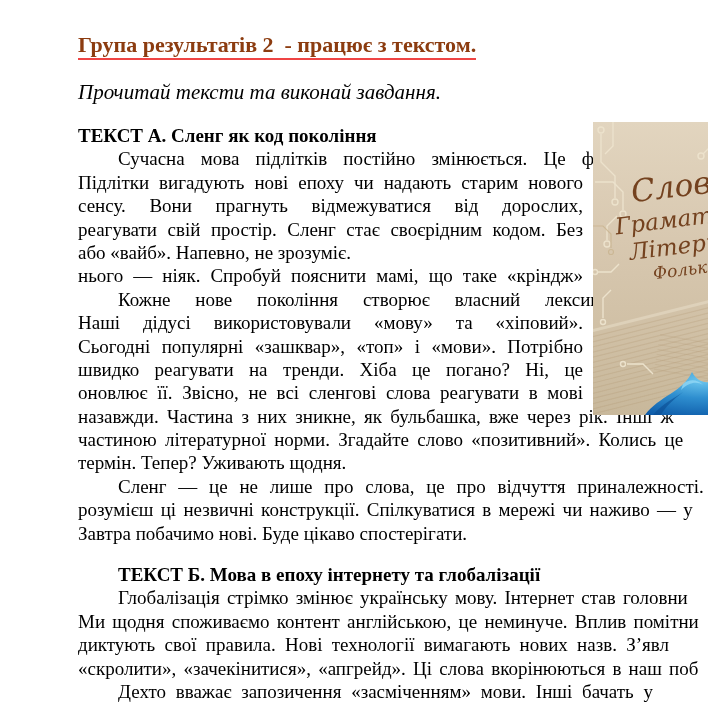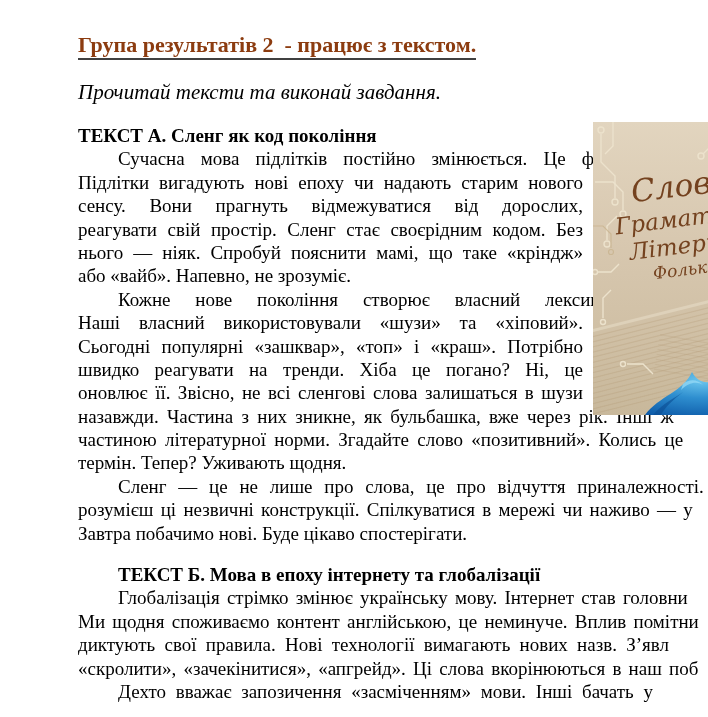--- a/index.html
+++ b/index.html
@@ -4,21 +4,21 @@
 <style>
   html,body{margin:0;padding:0;}
   body{
     width:708px;height:717px;overflow:hidden;background:#ffffff;position:relative;
     font-family:"Liberation Serif","DejaVu Serif",serif;color:#000;
   }
   .doc{position:relative;width:900px;padding:33px 0 0 78px;box-sizing:border-box;}
   .heading{
     font-size:22px;font-weight:bold;color:#8c3c10;line-height:24px;height:26px;white-space:nowrap;
   }
-  .heading span{border-bottom:2px solid #404040;padding-bottom:1px;}
+  .heading span{border-bottom:2px solid #ef4444;padding-bottom:1px;}
   .subtitle{
     margin-top:21px;font-size:21px;font-style:italic;line-height:24px;height:26px;white-space:nowrap;
   }
   .body-text{margin-top:18px;}
   .line{
     font-size:19px;line-height:23.4px;height:23.4px;overflow:hidden;
   }
   .wrapped{width:505px;}
   .full{width:830px;white-space:nowrap;}
   .just{text-align:justify;text-align-last:justify;}
@@ -55,28 +55,28 @@
 
   <div class="subtitle">Прочитай тексти та виконай завдання.</div>
 
   <div class="body-text">
     <div class="line wrapped bold">ТЕКСТ А. Сленг як код покоління</div>
 
     <div class="line wrapped just indent">Сучасна мова підлітків постійно змінюється. Це факт.</div>
     <div class="line wrapped just">Підлітки вигадують нові епоху чи надають старим нового</div>
     <div class="line wrapped just">сенсу. Вони прагнуть відмежуватися від дорослих,</div>
     <div class="line wrapped just">реагувати свій простір. Сленг стає своєрідним кодом. Без</div>
+    <div class="line wrapped">або «вайб». Напевно, не зрозуміє.</div>
     <div class="line wrapped just">нього — ніяк. Спробуй пояснити мамі, що таке «кріндж»</div>
-    <div class="line wrapped">або «вайб». Напевно, не зрозуміє.</div>
 
     <div class="line wrapped just indent">Кожне нове покоління створює власний лексикон.</div>
-    <div class="line wrapped just">Наші власний використовували «шузи» та «хіповий».</div>
-    <div class="line wrapped just">Сьогодні популярні «зашквар», «топ» і «краш». Потрібно</div>
+    <div class="line wrapped just">Наші дідусі використовували «мову» та «хіповий».</div>
+    <div class="line wrapped just">Сьогодні популярні «зашквар», «топ» і «мови». Потрібно</div>
     <div class="line wrapped just">швидко реагувати на тренди. Хіба це погано? Ні, це</div>
-    <div class="line wrapped just">оновлює її. Звісно, не всі сленгові слова залишаться в шузи</div>
+    <div class="line wrapped just">оновлює її. Звісно, не всі сленгові слова реагувати в мові</div>
 
     <div class="line full ws3">назавжди. Частина з них зникне, як бульбашка, вже через рік. Інші ж</div>
     <div class="line full ws3">частиною літературної норми. Згадайте слово «позитивний». Колись це</div>
     <div class="line full">термін. Тепер? Уживають щодня.</div>
 
     <div class="line full ws7 indent">Сленг — це не лише про слова, це про відчуття приналежності.</div>
     <div class="line full ws2">розумієш ці незвичні конструкції. Спілкуватися в мережі чи наживо — у</div>
     <div class="line full">Завтра побачимо нові. Буде цікаво спостерігати.</div>
   </div>
 

